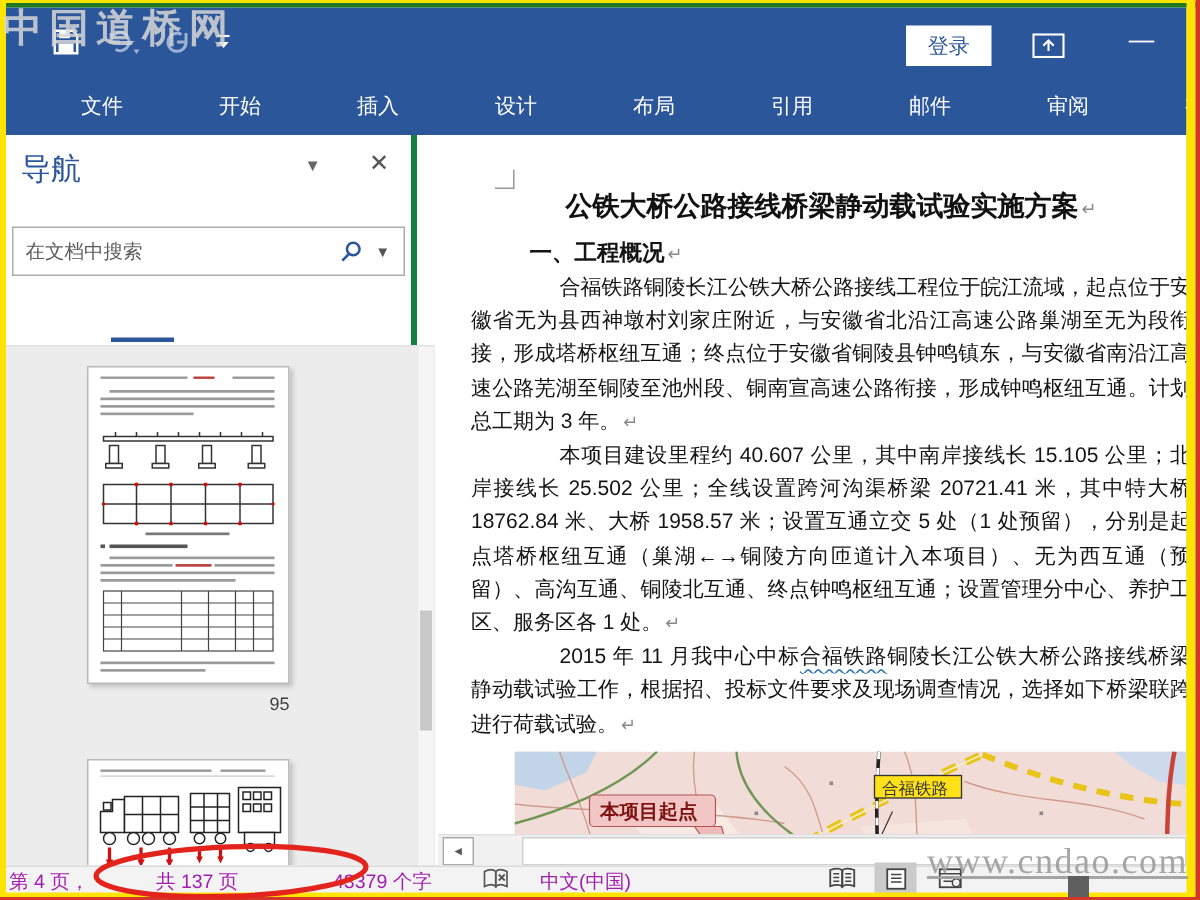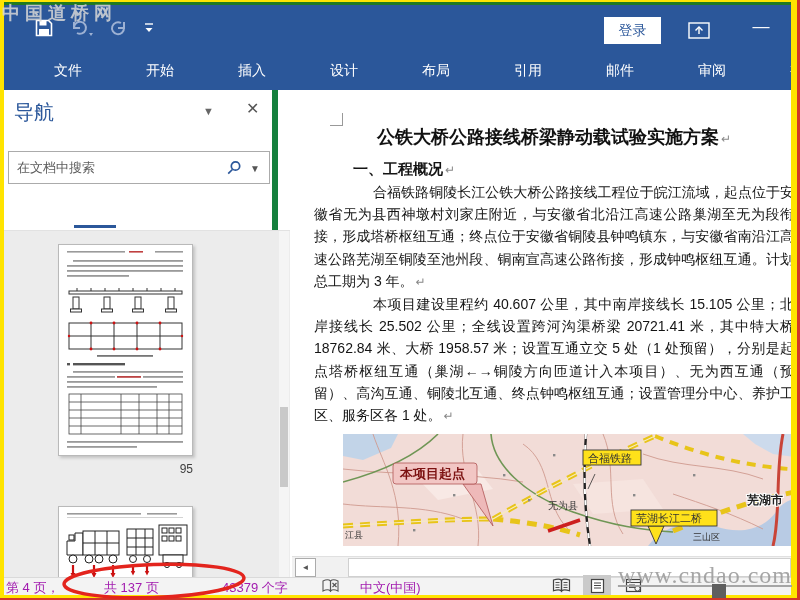--- a/index.html
+++ b/index.html
@@ -26,21 +26,21 @@
   .minim { position:absolute; left:744px; top:12px; font-size:17px; color:#fff; width:26px; text-align:center; }
 
   
   .tabrow { position:absolute; left:4px; top:52px; width:787px; height:38px; background:#2b579a; display:flex; align-items:center; color:#fff; z-index:5; }
   .rtab { padding:0 14px; font-size:14px; white-space:nowrap;margin-left:36px; }
   .rtab.acrobat { font-size:13px; letter-spacing:.5px; }
   .tellme { display:flex; align-items:center; gap:7px; margin-left:22px; }
   .tellme span { font-size:14px; }
 
   
-  .navpane { position:absolute; left:4px; top:90px; width:274px; height:487px; background:#fff; border-right:6px solid #15803d; z-index:3; }
+  .navpane { position:absolute; left:4px; top:90px; width:274px; height:487px; background:#fff; border-right:4px solid #15803d; z-index:3; }
   .nav-head { position:relative; height:61px; }
   .nav-title { position:absolute; left:10px; top:9px; font-size:20px; color:#2b579a; }
   .nav-caret { position:absolute; left:199px; top:15px; font-size:11px; color:#666; }
   .nav-close { position:absolute; left:242px; top:9px; font-size:16px; color:#555; }
   .searchbox { position:absolute; left:4px; top:61px; width:262px; height:33px; border:1px solid #ababab; background:#fff; }
   .searchbox input { position:absolute; left:8px; top:0; width:190px; height:31px; border:none; outline:none; font-size:13px; color:#444; font-family:"Liberation Sans",sans-serif; background:transparent; }
   .searchbox input::placeholder { color:#5c5c5c; opacity:1; }
   .search-mag { position:absolute; right:27px; top:8px; }
   .search-caret { position:absolute; right:9px; top:11px; font-size:10px; color:#555; }
   .nav-tabs { position:absolute; left:0; top:104px; width:287px; height:36px; }
@@ -74,21 +74,21 @@
 
   
   .statusbar { position:absolute; left:4px; top:577px; width:787px; height:18px; background:#f3f3f3; border-top:1px solid #dadada; font-size:13px; color:#a21caf; z-index:5; }
   .st { position:absolute; top:1px; white-space:nowrap; }
   .st-page { left:2px; } .st-total { left:100px; } .st-words { left:218px; } .st-lang { left:356px; }
   .st-proof { position:absolute; left:318px; top:1px; }
   .viewbtn { position:absolute; top:-3px; width:28px; height:21px; display:flex; align-items:center; justify-content:center; }
   .vb1 { left:543px; } .vb2 { left:579px; background:#cacaca; } .vb3 { left:615px; }
 
   
-  .wm-top { position:absolute; left:2px; top:1px; font-size:18px; font-weight:bold; letter-spacing:5px; color:rgba(214,214,214,.85); z-index:50; font-family:"Liberation Serif",serif; }
+  .wm-top { position:absolute; left:2px; top:1px; font-size:26px; font-weight:bold; letter-spacing:5px; color:rgba(214,214,214,.85); z-index:50; font-family:"Liberation Serif",serif; }
   .wm-bot { position:absolute; right:8px; top:562px; font-size:24px; color:rgba(158,158,158,.92); text-decoration:underline; z-index:60; font-family:"Liberation Serif",serif; letter-spacing:1px; }
   .wm-blob { position:absolute; left:712px; top:584px; width:14px; height:14px; background:#5f5f5f; z-index:61; }
   .redcircle { position:absolute; left:58px; top:561px; z-index:70; }
 </style>
 </head>
 <body>
 
 <div class="screen">
 
   <div class="titlebar">
@@ -328,20 +328,21 @@
     </div>
   </div>
 
   <div class="docarea">
     <div class="page">
       <div class="cropmark"></div>
       <div class="doc-title"><span>公铁大桥公路接线桥梁静动载试验实施方案</span><span class="pmark">↵</span></div>
       <div class="doc-heading"><span>一、工程概况</span><span class="pmark">↵</span></div>
       <p class="bodyp"><span>合福铁路铜陵长江公铁大桥公路接线工程位于皖江流域，起点位于安徽省无为县西神墩村刘家庄附近，与安徽省北沿江高速公路巢湖至无为段衔接，形成塔桥枢纽互通；终点位于安徽省铜陵县钟鸣镇东，与安徽省南沿江高速公路芜湖至铜陵至池州段、铜南宣高速公路衔接，形成钟鸣枢纽互通。计划总工期为 3 年。</span><span class="pmark">↵</span></p>
       <p class="bodyp"><span>本项目建设里程约 40.607 公里，其中南岸接线长 15.105 公里；北岸接线长 25.502 公里；全线设置跨河沟渠桥梁 20721.41 米，其中特大桥 18762.84 米、大桥 1958.57 米；设置互通立交 5 处（1 处预留），分别是起点塔桥枢纽互通（巢湖←→铜陵方向匝道计入本项目）、无为西互通（预留）、高沟互通、铜陵北互通、终点钟鸣枢纽互通；设置管理分中心、养护工区、服务区各 1 处。</span><span class="pmark">↵</span></p>
+      <p class="bodyp"><span>2015 年 11 月我中心中标</span><span class="sq">合福铁路</span><span>铜陵长江公铁大桥公路接线桥梁静动载试验工作，根据招、投标文件要求及现场调查情况，选择如下桥梁联跨进行荷载试验。</span><span class="pmark">↵</span></p>
 
       <svg class="map" width="473" height="112" viewBox="0 0 473 112">
         <rect x="0" y="0" width="473" height="112" fill="#f2dcd7"></rect>
         <polygon points="0,0 55,0 48,14 20,26 0,22" fill="#c2d4e8"></polygon>
         <polygon points="400,0 473,0 473,26 430,20 412,10" fill="#ccdaec"></polygon>
         <path d="M305 112 C 322 90 352 84 372 92 C 396 101 420 96 433 78 C 441 66 452 62 473 64 L 473 112 Z" fill="#b8cbe4"></path>
         <polygon points="70,40 130,30 150,55 95,66" fill="#f8e9e5"></polygon>
         <polygon points="230,50 300,45 320,75 250,80" fill="#f6e4df"></polygon>
 
         <g stroke="#cf9a8f" stroke-width="0.9" fill="none">

